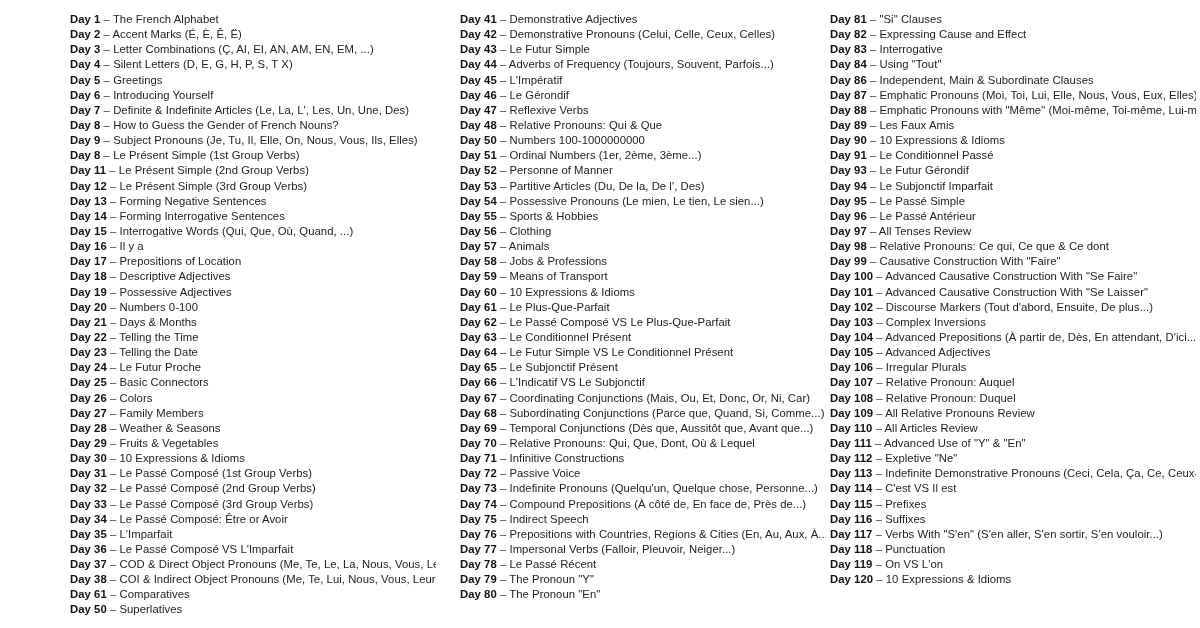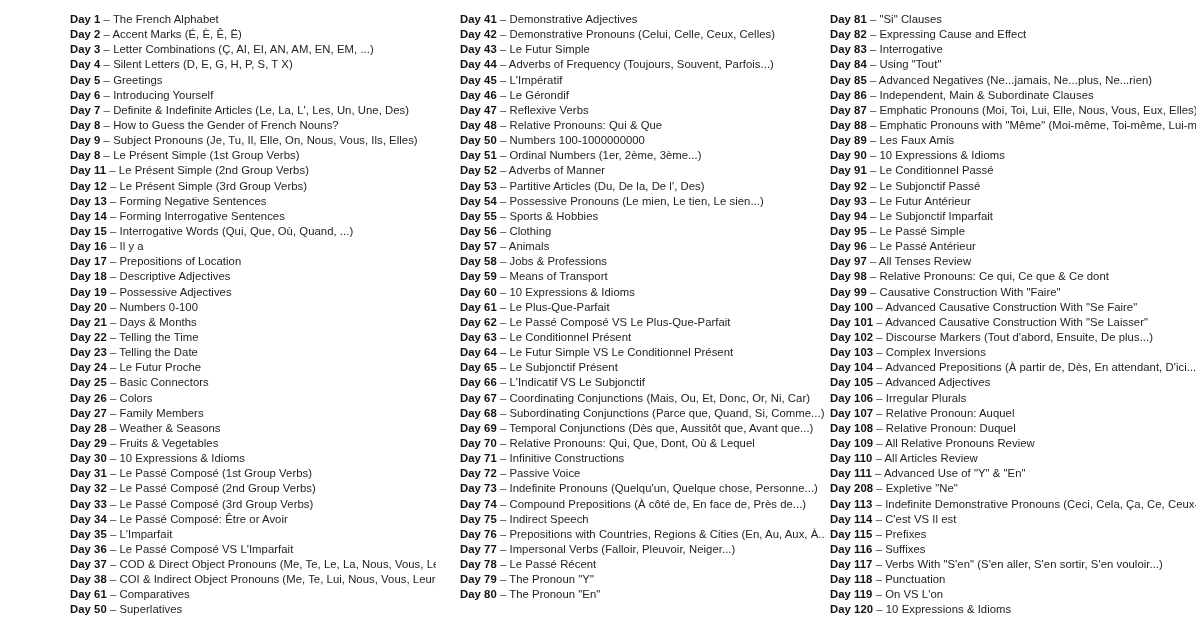--- a/index.html
+++ b/index.html
@@ -107,21 +107,21 @@
       <div class="entry"><span class="day">Day 41</span><span class="dash"> – </span><span class="title">Demonstrative Adjectives</span></div>
       <div class="entry"><span class="day">Day 42</span><span class="dash"> – </span><span class="title">Demonstrative Pronouns (Celui, Celle, Ceux, Celles)</span></div>
       <div class="entry"><span class="day">Day 43</span><span class="dash"> – </span><span class="title">Le Futur Simple</span></div>
       <div class="entry"><span class="day">Day 44</span><span class="dash"> – </span><span class="title">Adverbs of Frequency (Toujours, Souvent, Parfois...)</span></div>
       <div class="entry"><span class="day">Day 45</span><span class="dash"> – </span><span class="title">L'Impératif</span></div>
       <div class="entry"><span class="day">Day 46</span><span class="dash"> – </span><span class="title">Le Gérondif</span></div>
       <div class="entry"><span class="day">Day 47</span><span class="dash"> – </span><span class="title">Reflexive Verbs</span></div>
       <div class="entry"><span class="day">Day 48</span><span class="dash"> – </span><span class="title">Relative Pronouns: Qui &amp; Que</span></div>
       <div class="entry"><span class="day">Day 50</span><span class="dash"> – </span><span class="title">Numbers 100-1000000000</span></div>
       <div class="entry"><span class="day">Day 51</span><span class="dash"> – </span><span class="title">Ordinal Numbers (1er, 2ème, 3ème...)</span></div>
-      <div class="entry"><span class="day">Day 52</span><span class="dash"> – </span><span class="title">Adverbs of Manner</span></div>
+      <div class="entry"><span class="day">Day 52</span><span class="dash"> – </span><span class="title">Personne of Manner</span></div>
       <div class="entry"><span class="day">Day 53</span><span class="dash"> – </span><span class="title">Partitive Articles (Du, De la, De l', Des)</span></div>
       <div class="entry"><span class="day">Day 54</span><span class="dash"> – </span><span class="title">Possessive Pronouns (Le mien, Le tien, Le sien...)</span></div>
       <div class="entry"><span class="day">Day 55</span><span class="dash"> – </span><span class="title">Sports &amp; Hobbies</span></div>
       <div class="entry"><span class="day">Day 56</span><span class="dash"> – </span><span class="title">Clothing</span></div>
       <div class="entry"><span class="day">Day 57</span><span class="dash"> – </span><span class="title">Animals</span></div>
       <div class="entry"><span class="day">Day 58</span><span class="dash"> – </span><span class="title">Jobs &amp; Professions</span></div>
       <div class="entry"><span class="day">Day 59</span><span class="dash"> – </span><span class="title">Means of Transport</span></div>
       <div class="entry"><span class="day">Day 60</span><span class="dash"> – </span><span class="title">10 Expressions &amp; Idioms</span></div>
       <div class="entry"><span class="day">Day 61</span><span class="dash"> – </span><span class="title">Le Plus-Que-Parfait</span></div>
       <div class="entry"><span class="day">Day 62</span><span class="dash"> – </span><span class="title">Le Passé Composé VS Le Plus-Que-Parfait</span></div>
@@ -142,48 +142,46 @@
       <div class="entry"><span class="day">Day 77</span><span class="dash"> – </span><span class="title">Impersonal Verbs (Falloir, Pleuvoir, Neiger...)</span></div>
       <div class="entry"><span class="day">Day 78</span><span class="dash"> – </span><span class="title">Le Passé Récent</span></div>
       <div class="entry"><span class="day">Day 79</span><span class="dash"> – </span><span class="title">The Pronoun "Y"</span></div>
       <div class="entry"><span class="day">Day 80</span><span class="dash"> – </span><span class="title">The Pronoun "En"</span></div>
     </div>
   <div class="column col-3">
       <div class="entry"><span class="day">Day 81</span><span class="dash"> – </span><span class="title">"Si" Clauses</span></div>
       <div class="entry"><span class="day">Day 82</span><span class="dash"> – </span><span class="title">Expressing Cause and Effect</span></div>
       <div class="entry"><span class="day">Day 83</span><span class="dash"> – </span><span class="title">Interrogative</span></div>
       <div class="entry"><span class="day">Day 84</span><span class="dash"> – </span><span class="title">Using "Tout"</span></div>
-      <div class="entry"><span class="day">Day 85</span><span class="dash"> – </span><span class="title">Advanced Negatives (Ne...jamais, Ne...plus, Ne...rien)</span></div>
       <div class="entry"><span class="day">Day 86</span><span class="dash"> – </span><span class="title">Independent, Main &amp; Subordinate Clauses</span></div>
       <div class="entry"><span class="day">Day 87</span><span class="dash"> – </span><span class="title">Emphatic Pronouns (Moi, Toi, Lui, Elle, Nous, Vous, Eux, Elles)</span></div>
       <div class="entry"><span class="day">Day 88</span><span class="dash"> – </span><span class="title">Emphatic Pronouns with "Même" (Moi-même, Toi-même, Lui-même...)</span></div>
       <div class="entry"><span class="day">Day 89</span><span class="dash"> – </span><span class="title">Les Faux Amis</span></div>
       <div class="entry"><span class="day">Day 90</span><span class="dash"> – </span><span class="title">10 Expressions &amp; Idioms</span></div>
       <div class="entry"><span class="day">Day 91</span><span class="dash"> – </span><span class="title">Le Conditionnel Passé</span></div>
-      <div class="entry"><span class="day">Day 92</span><span class="dash"> – </span><span class="title">Le Subjonctif Passé</span></div>
-      <div class="entry"><span class="day">Day 93</span><span class="dash"> – </span><span class="title">Le Futur Antérieur</span></div>
+      <div class="entry"><span class="day">Day 93</span><span class="dash"> – </span><span class="title">Le Futur Gérondif</span></div>
       <div class="entry"><span class="day">Day 94</span><span class="dash"> – </span><span class="title">Le Subjonctif Imparfait</span></div>
       <div class="entry"><span class="day">Day 95</span><span class="dash"> – </span><span class="title">Le Passé Simple</span></div>
       <div class="entry"><span class="day">Day 96</span><span class="dash"> – </span><span class="title">Le Passé Antérieur</span></div>
       <div class="entry"><span class="day">Day 97</span><span class="dash"> – </span><span class="title">All Tenses Review</span></div>
       <div class="entry"><span class="day">Day 98</span><span class="dash"> – </span><span class="title">Relative Pronouns: Ce qui, Ce que &amp; Ce dont</span></div>
       <div class="entry"><span class="day">Day 99</span><span class="dash"> – </span><span class="title">Causative Construction With "Faire"</span></div>
       <div class="entry"><span class="day">Day 100</span><span class="dash"> – </span><span class="title">Advanced Causative Construction With "Se Faire"</span></div>
       <div class="entry"><span class="day">Day 101</span><span class="dash"> – </span><span class="title">Advanced Causative Construction With "Se Laisser"</span></div>
       <div class="entry"><span class="day">Day 102</span><span class="dash"> – </span><span class="title">Discourse Markers (Tout d'abord, Ensuite, De plus...)</span></div>
       <div class="entry"><span class="day">Day 103</span><span class="dash"> – </span><span class="title">Complex Inversions</span></div>
       <div class="entry"><span class="day">Day 104</span><span class="dash"> – </span><span class="title">Advanced Prepositions (À partir de, Dès, En attendant, D'ici...)</span></div>
       <div class="entry"><span class="day">Day 105</span><span class="dash"> – </span><span class="title">Advanced Adjectives</span></div>
       <div class="entry"><span class="day">Day 106</span><span class="dash"> – </span><span class="title">Irregular Plurals</span></div>
       <div class="entry"><span class="day">Day 107</span><span class="dash"> – </span><span class="title">Relative Pronoun: Auquel</span></div>
       <div class="entry"><span class="day">Day 108</span><span class="dash"> – </span><span class="title">Relative Pronoun: Duquel</span></div>
       <div class="entry"><span class="day">Day 109</span><span class="dash"> – </span><span class="title">All Relative Pronouns Review</span></div>
       <div class="entry"><span class="day">Day 110</span><span class="dash"> – </span><span class="title">All Articles Review</span></div>
       <div class="entry"><span class="day">Day 111</span><span class="dash"> – </span><span class="title">Advanced Use of "Y" &amp; "En"</span></div>
-      <div class="entry"><span class="day">Day 208</span><span class="dash"> – </span><span class="title">Expletive "Ne"</span></div>
+      <div class="entry"><span class="day">Day 112</span><span class="dash"> – </span><span class="title">Expletive "Ne"</span></div>
       <div class="entry"><span class="day">Day 113</span><span class="dash"> – </span><span class="title">Indefinite Demonstrative Pronouns (Ceci, Cela, Ça, Ce, Ceux-ci...)</span></div>
       <div class="entry"><span class="day">Day 114</span><span class="dash"> – </span><span class="title">C'est VS Il est</span></div>
       <div class="entry"><span class="day">Day 115</span><span class="dash"> – </span><span class="title">Prefixes</span></div>
       <div class="entry"><span class="day">Day 116</span><span class="dash"> – </span><span class="title">Suffixes</span></div>
       <div class="entry"><span class="day">Day 117</span><span class="dash"> – </span><span class="title">Verbs With "S'en" (S'en aller, S'en sortir, S'en vouloir...)</span></div>
       <div class="entry"><span class="day">Day 118</span><span class="dash"> – </span><span class="title">Punctuation</span></div>
       <div class="entry"><span class="day">Day 119</span><span class="dash"> – </span><span class="title">On VS L'on</span></div>
       <div class="entry"><span class="day">Day 120</span><span class="dash"> – </span><span class="title">10 Expressions &amp; Idioms</span></div>
     </div>
 </div>

